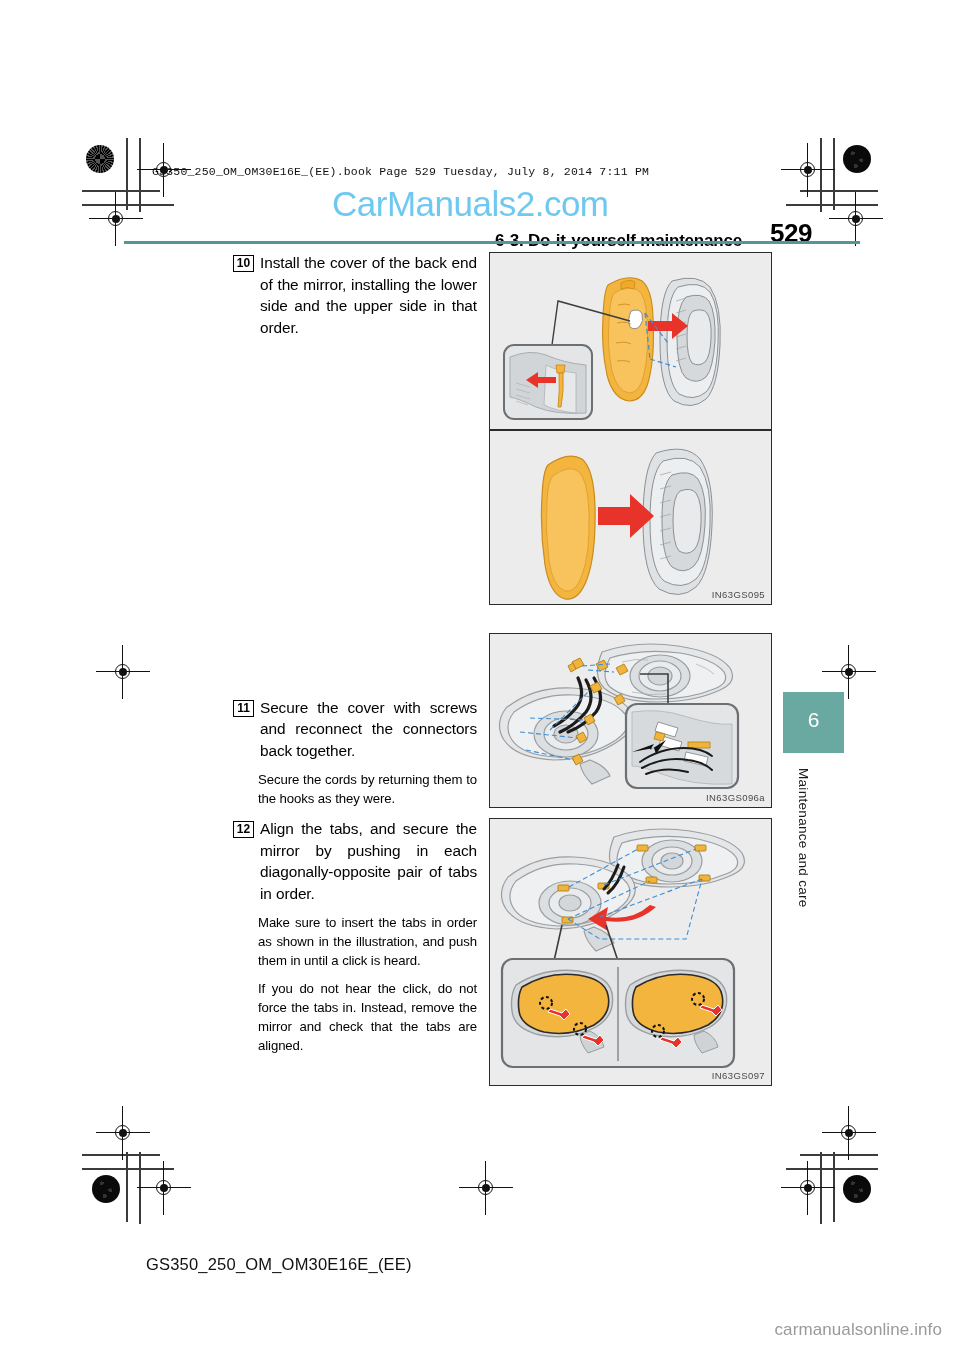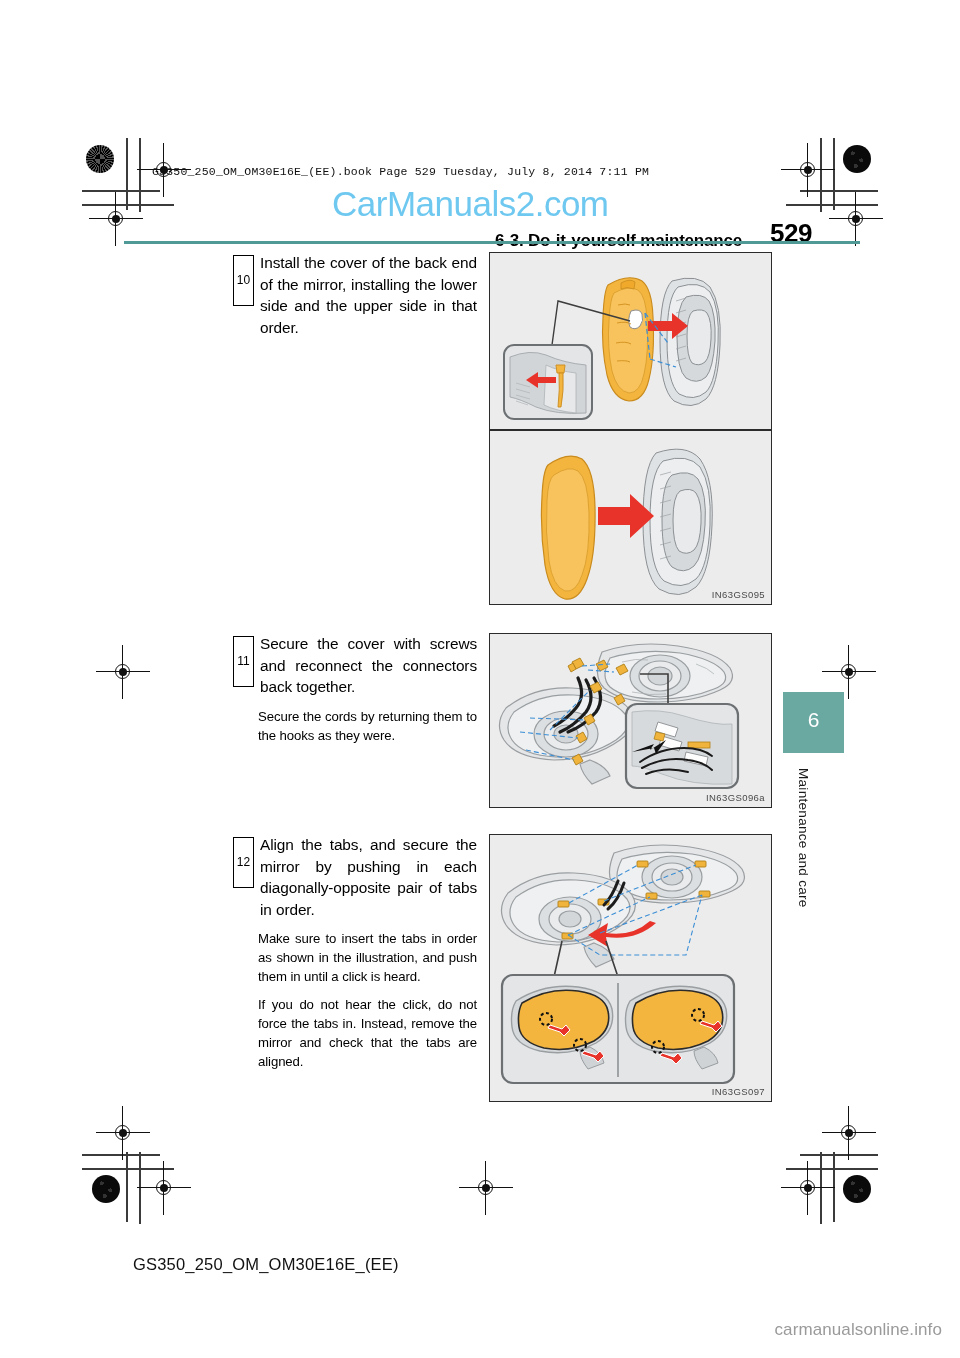--- a/index.html
+++ b/index.html
@@ -183,25 +183,25 @@
   }
   .step-badge {
     flex: 0 0 auto;
     display: inline-block;
     min-width: 17px;
     height: 15px;
     line-height: 14px;
     text-align: center;
     border: 1.4px solid #000;
     font-size: 12px;
-    font-weight: 400;
+    font-weight: 700;
     color: #000;
     margin-top: 3px;
     margin-right: 6px;
-    padding: 17px 1px;
+    padding: 0 1px;
     box-sizing: content-box;
   }
   .step-title {
     font-size: 15.4px;
     line-height: 21.5px;
     color: #000;
     text-align: justify;
     text-align-last: left;
     letter-spacing: -0.1px;
     flex: 1;
@@ -240,21 +240,21 @@
     position: absolute;
     left: 0; right: 0;
     height: 1.5px;
     background: #2b2b2b;
   }
   .illu svg { display: block; }
 
   
   #footer-code {
     position: absolute;
-    left: 133px;
+    left: 146px;
     top: 1255px;
     font-size: 16.5px;
     color: #111;
     letter-spacing: 0.2px;
   }
   #footer-brand {
     position: absolute;
     right: 18px;
     top: 1320px;
     font-size: 17px;
@@ -432,21 +432,21 @@
 
           <g>
             <path d="M108 76 l32 0 l0 -13 l24 22 l-24 22 l0 -13 l-32 0 z" fill="#e8332a"></path>
           </g>
         </svg>
 
         <div class="idlabel">IN63GS095</div>
       </div>
     </div>
 
-    <div class="step" style="margin-bottom:26px;">
+    <div class="step" style="margin-bottom:10px;align-items:flex-end;">
       <div class="step-left">
         <div class="step-head">
           <span class="step-badge">11</span>
           <span class="step-title">Secure the cover with screws and reconnect the connectors back together.</span>
         </div>
         <div class="step-body">Secure the cords by returning them to the hooks as they were.</div>
       </div>
 
       <div class="illu" style="height:175px;">
         <svg width="256" height="172" viewBox="0 0 256 172">

